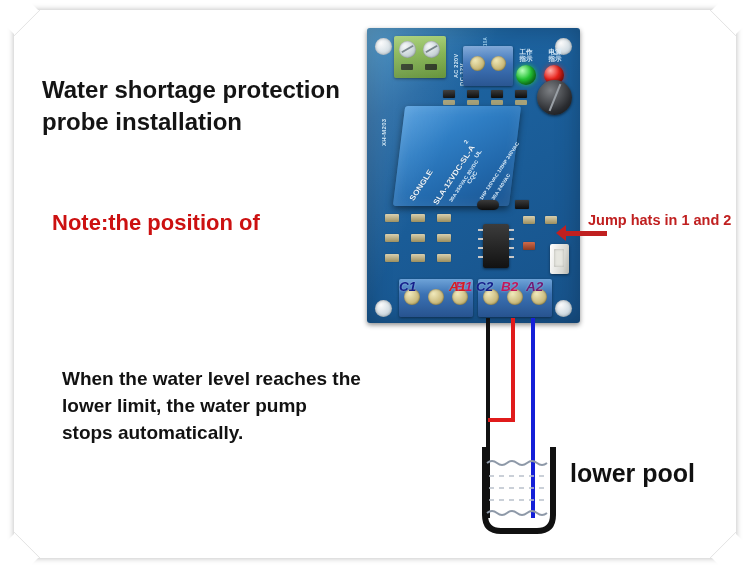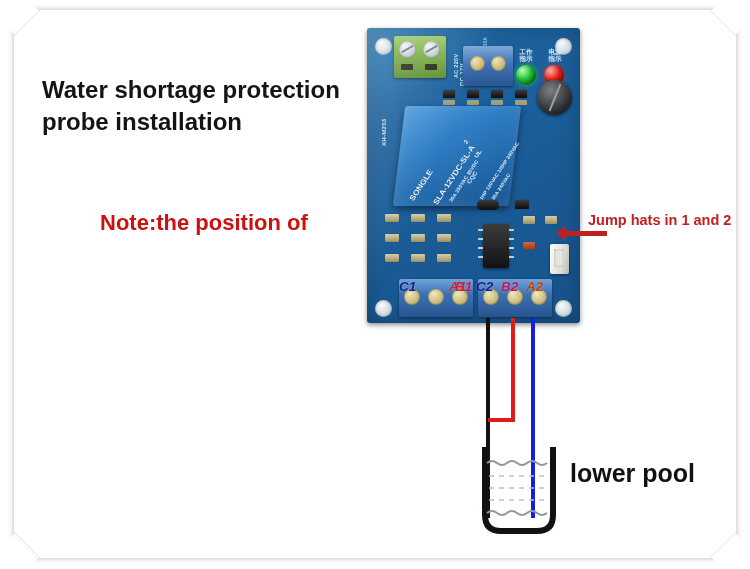--- a/index.html
+++ b/index.html
@@ -20,21 +20,21 @@
   .cornerwhite{position:absolute;width:34px;height:34px;background:#ffffff;z-index:6;}
   .cw1{left:-17px;top:-17px;transform:rotate(45deg);}
   .cw2{right:-17px;top:-17px;transform:rotate(45deg);}
   .cw3{left:-17px;bottom:-17px;transform:rotate(45deg);}
   .cw4{right:-17px;bottom:-17px;transform:rotate(45deg);}
 
   
   .title{position:absolute;left:42px;top:74px;width:330px;
          font-size:24px;font-weight:bold;color:#141414;line-height:1.32;}
   .note{position:absolute;left:52px;top:208px;width:320px;
-        font-size:22px;font-weight:bold;color:#cc1111;line-height:1.38;margin-left:48px;}
+        font-size:22px;font-weight:bold;color:#cc1111;line-height:1.38;}
   .note .l2{display:block;padding-left:14px;}
   .body-text{position:absolute;left:62px;top:366px;width:350px;
         font-size:19px;font-weight:bold;color:#121212;line-height:1.42;}
   .jump-label{position:absolute;left:588px;top:212px;
         font-size:14.5px;font-weight:bold;color:#c02020;white-space:nowrap;}
   .pool-label{position:absolute;left:570px;top:459px;
         font-size:25px;font-weight:bold;color:#111;white-space:nowrap;}
 
   
   .arrow-line{position:absolute;left:563px;top:231px;width:44px;height:5px;
@@ -173,20 +173,25 @@
 
   <div class="title">
     <div>Water shortage protection</div>
     <div>probe installation</div>
   </div>
 
   <div class="note">
     <span>Note:the position of</span>
   </div>
 
+  <div class="body-text">
+    <div>When the water level reaches the</div>
+    <div>lower limit, the water pump</div>
+    <div>stops automatically.</div>
+  </div>
 
   <div class="pcb">
     <div class="hole h1"></div>
     <div class="hole h2"></div>
     <div class="hole h3"></div>
     <div class="hole h4"></div>
 
     <div class="silk rot" style="left:14px;top:118px;">XH-M203</div>
     <div class="silk rot" style="left:86px;top:50px;font-size:5.5px;">AC 220V</div>
     <div class="silk rot" style="left:92px;top:58px;font-size:6px;">DC 12V</div>
@@ -270,21 +275,21 @@
       <div class="tscrew" style="left:53px;top:10px;"></div>
     </div>
   </div>
 
   <div class="tlabels">
     <span class="tl" style="left:0px;color:#15208c;">C1</span>
     <span class="tl" style="left:25px;color:#c2185b;padding-left:31px;">B1</span>
     <span class="tl" style="left:50px;color:#d42020;">A1</span>
     <span class="tl" style="left:77px;color:#15208c;">C2</span>
     <span class="tl" style="left:102px;color:#c2185b;">B2</span>
-    <span class="tl" style="left:127px;color:#c2410c;">A2</span>
+    <span class="tl" style="left:127px;color:#701a75;">A2</span>
   </div>
 
   <div class="arrow-head"></div>
   <div class="arrow-line"></div>
   <div class="jump-label">Jump hats in 1 and 2</div>
 
   <div class="wire w-black" style="left:486px;top:318px;width:4px;height:200px;"></div>
 
   <div class="wire w-red" style="left:511px;top:318px;width:4px;height:104px;"></div>
   <div class="wire w-red" style="left:488px;top:418px;width:27px;height:4px;"></div>

